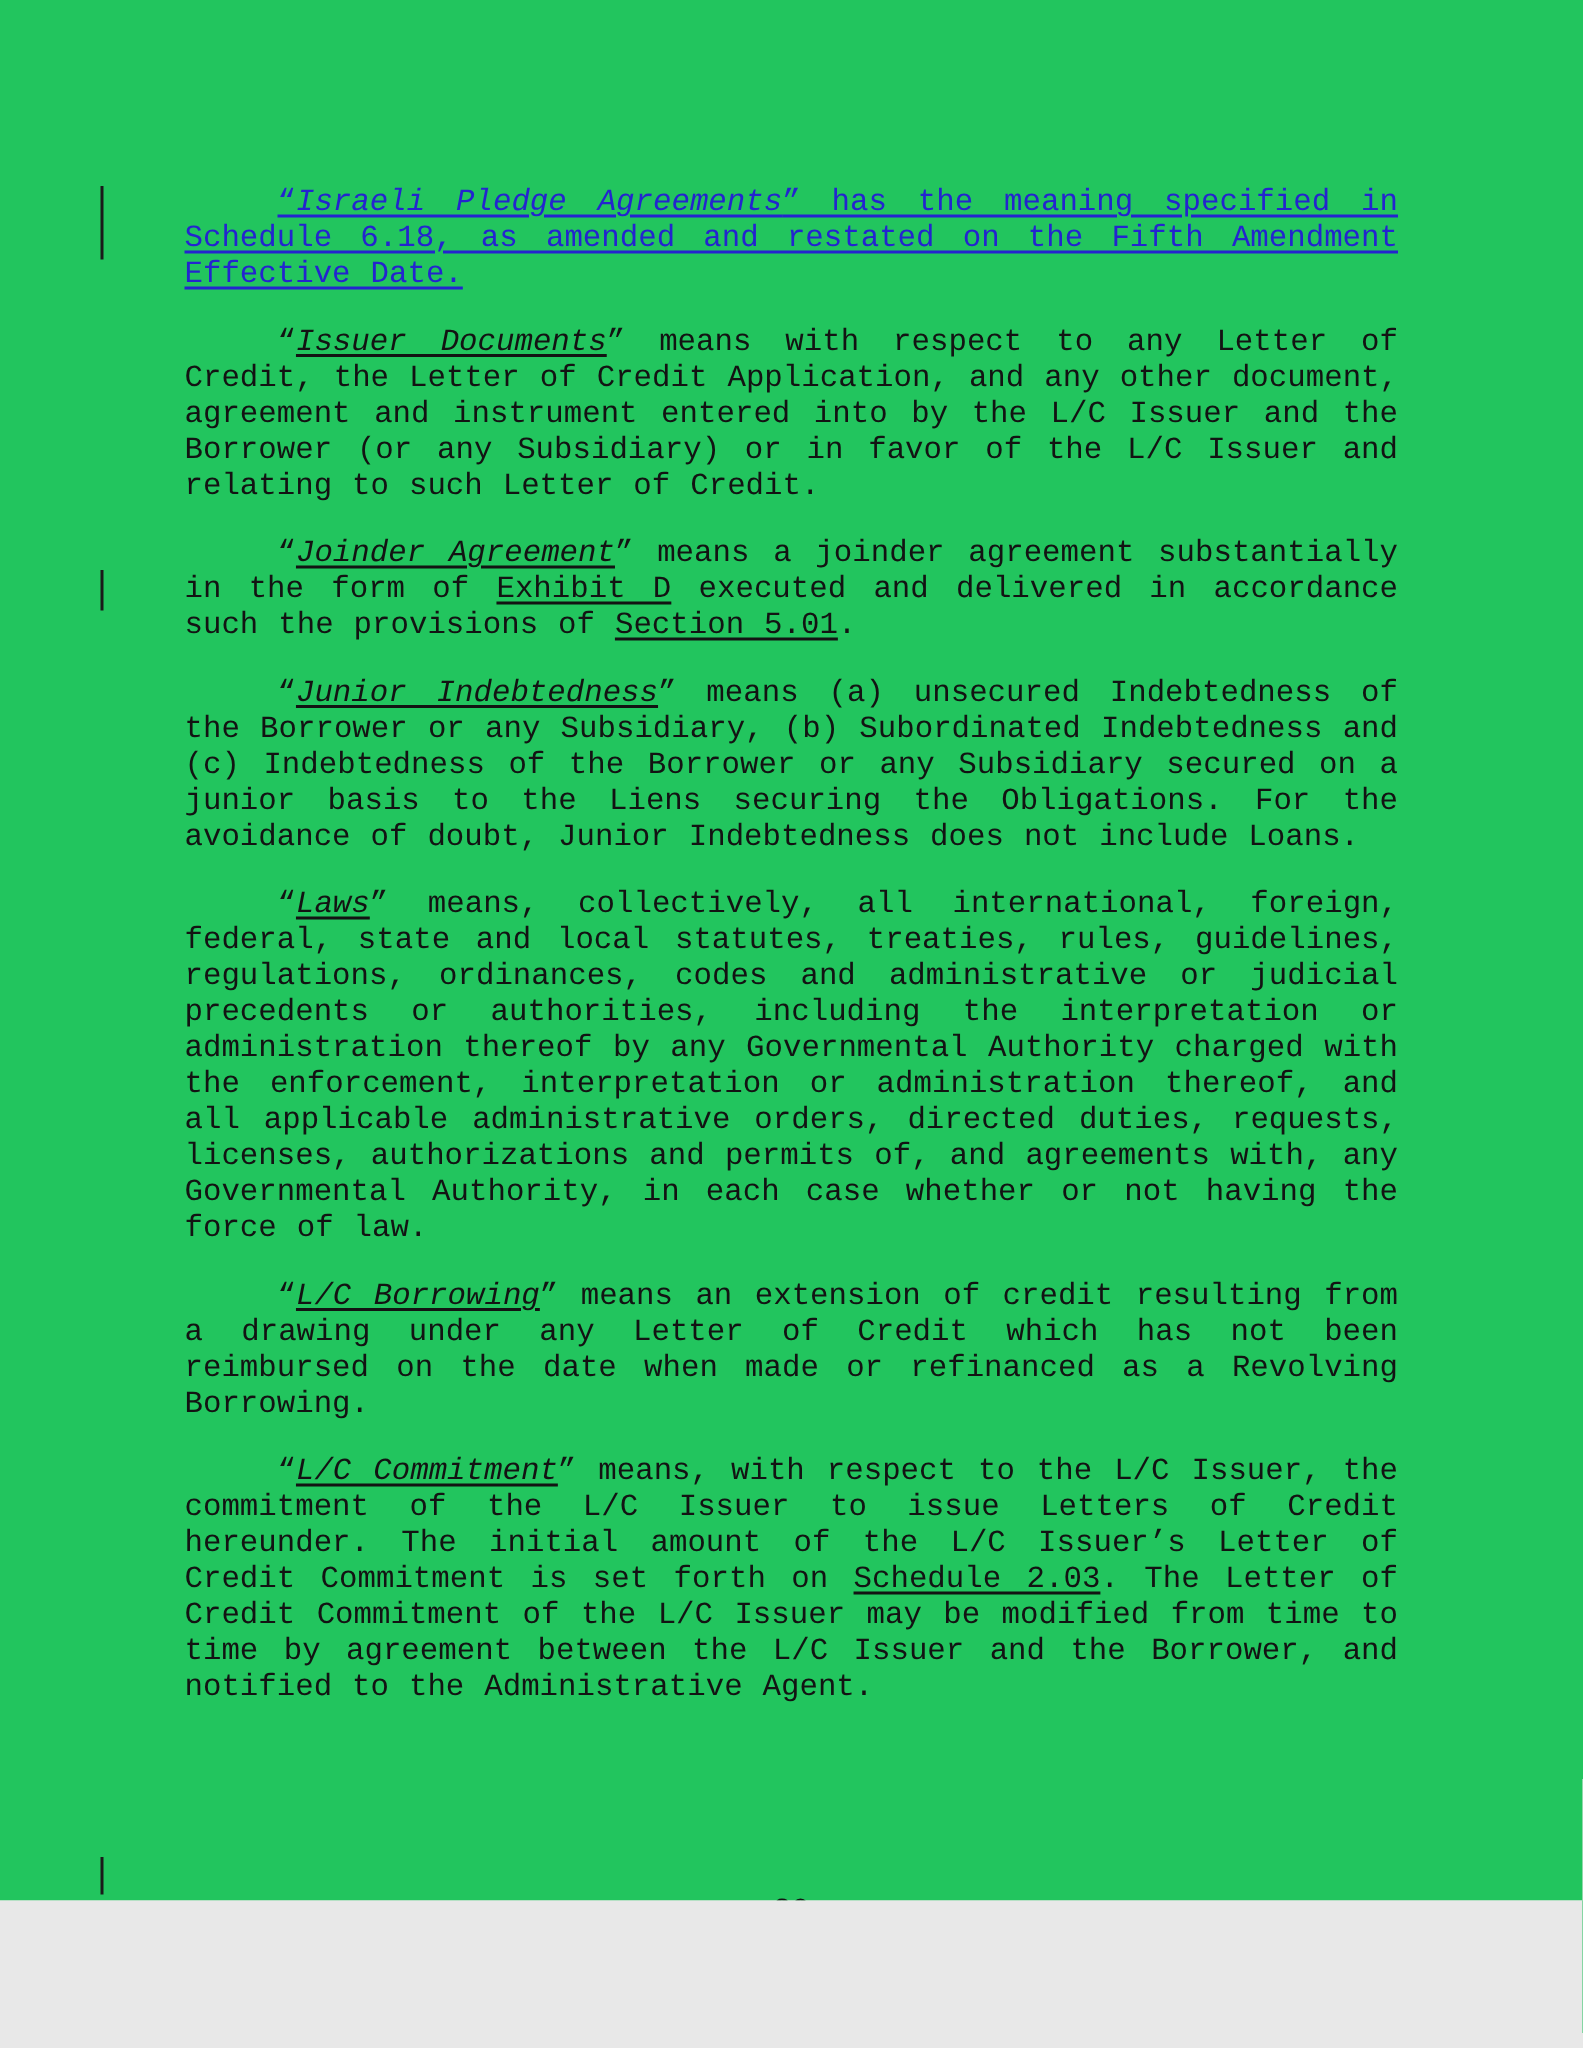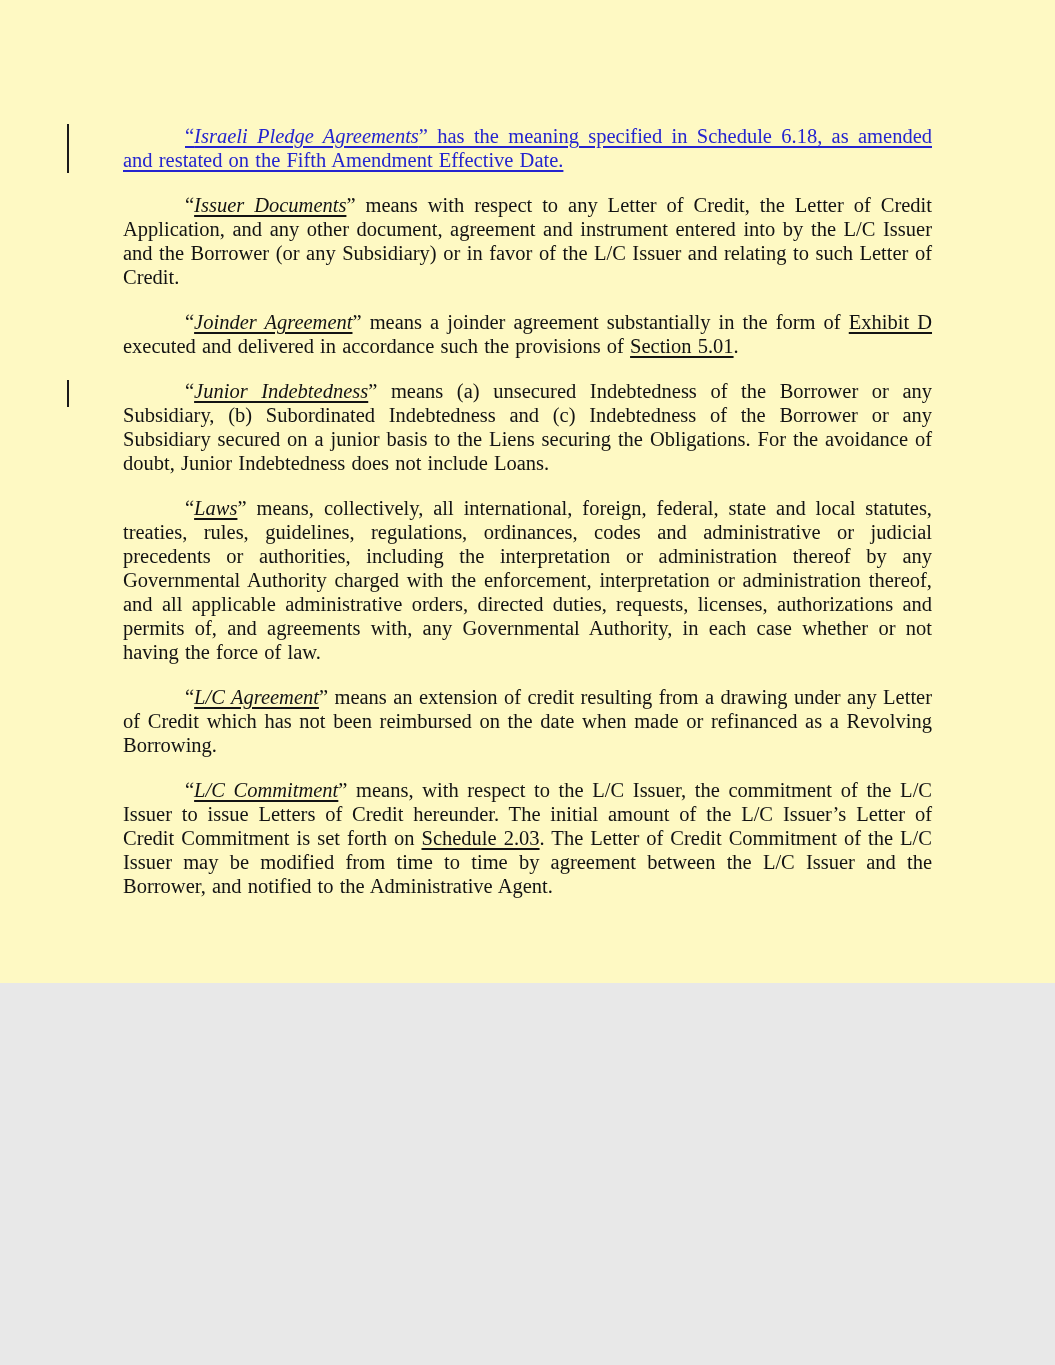--- a/index.html
+++ b/index.html
@@ -1,22 +1,22 @@
 <!DOCTYPE html>
 <html style="--insertion-blue: #2424cf;"><head>
 <meta charset="utf-8">
 <style>
   html, body { margin: 0; padding: 0; background: #e8e8e8; }
   .page {
     position: relative;
     width: 1055px;
-    height: 983px;
+    height: 1267px;
     margin: 0 auto;
-    background: #fef9c3;
-    font-family: Liberation Serif, serif;
+    background: #22c55e;
+    font-family: Liberation Mono, monospace;
     color: #131313;
     overflow: hidden;
   }
   .content {
     position: absolute;
     left: 123px;
     right: 123px;
     top: 124px;
   }
   p.para {
@@ -68,21 +68,21 @@
   <div class="change-bar bar-2"></div>
   <div class="change-bar bar-3"></div>
   <div class="change-bar bar-4"></div>
 
   <div class="content" id="paragraphs">
       <p class="para inserted"><span class="seg-u">“</span><span class="seg-i seg-u">Israeli Pledge Agreements</span><span class="seg-u">” has the meaning specified in Schedule 6.18, as amended and restated on the Fifth Amendment Effective Date.</span></p>
       <p class="para"><span>“</span><span class="seg-i seg-u">Issuer Documents</span><span>” means with respect to any Letter of Credit, the Letter of Credit Application, and any other document, agreement and instrument entered into by the L/C Issuer and the Borrower (or any Subsidiary) or in favor of the L/C Issuer and relating to such Letter of Credit.</span></p>
       <p class="para"><span>“</span><span class="seg-i seg-u">Joinder Agreement</span><span>” means a joinder agreement substantially in the form of </span><span class="seg-u">Exhibit D</span><span> executed and delivered in accordance such the provisions of </span><span class="seg-u">Section 5.01</span><span>.</span></p>
       <p class="para"><span>“</span><span class="seg-i seg-u">Junior Indebtedness</span><span>” means (a) unsecured Indebtedness of the Borrower or any Subsidiary, (b) Subordinated Indebtedness and (c) Indebtedness of the Borrower or any Subsidiary secured on a junior basis to the Liens securing the Obligations. For the avoidance of doubt, Junior Indebtedness does not include Loans.</span></p>
       <p class="para"><span>“</span><span class="seg-i seg-u">Laws</span><span>” means, collectively, all international, foreign, federal, state and local statutes, treaties, rules, guidelines, regulations, ordinances, codes and administrative or judicial precedents or authorities, including the interpretation or administration thereof by any Governmental Authority charged with the enforcement, interpretation or administration thereof, and all applicable administrative orders, directed duties, requests, licenses, authorizations and permits of, and agreements with, any Governmental Authority, in each case whether or not having the force of law.</span></p>
-      <p class="para"><span>“</span><span class="seg-i seg-u">L/C Agreement</span><span>” means an extension of credit resulting from a drawing under any Letter of Credit which has not been reimbursed on the date when made or refinanced as a Revolving Borrowing.</span></p>
+      <p class="para"><span>“</span><span class="seg-i seg-u">L/C Borrowing</span><span>” means an extension of credit resulting from a drawing under any Letter of Credit which has not been reimbursed on the date when made or refinanced as a Revolving Borrowing.</span></p>
       <p class="para"><span>“</span><span class="seg-i seg-u">L/C Commitment</span><span>” means, with respect to the L/C Issuer, the commitment of the L/C Issuer to issue Letters of Credit hereunder. The initial amount of the L/C Issuer’s Letter of Credit Commitment is set forth on </span><span class="seg-u">Schedule 2.03</span><span>. The Letter of Credit Commitment of the L/C Issuer may be modified from time to time by agreement between the L/C Issuer and the Borrower, and notified to the Administrative Agent.</span></p>
     </div>
 
   <div class="page-number">30</div>
 
   <div class="footer-doc-id">206718545</div>
 
 </div>
 
 </body></html>

